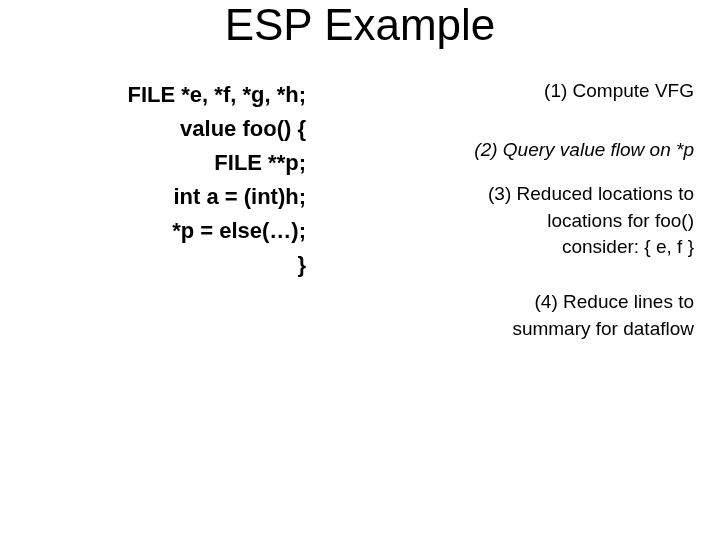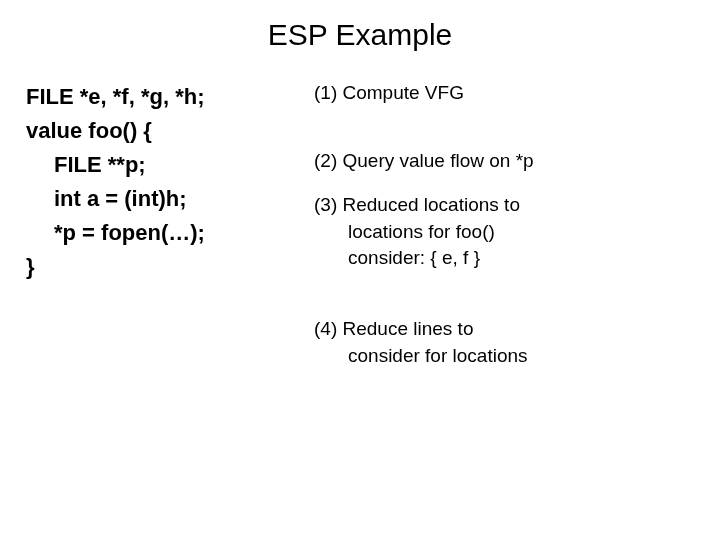--- a/index.html
+++ b/index.html
@@ -1,32 +1,32 @@
 <!DOCTYPE html>
 <html><head>
   <meta charset="utf-8">
   <style>
     * {
       margin: 0;
       padding: 0;
       box-sizing: border-box;
+      text-align: right;
     }
     body {
       width: 720px;
       height: 540px;
       background: #ffffff;
       font-family: Arial, Helvetica, sans-serif;
       position: relative;
       overflow: hidden;
     }
     .title {
       text-align: center;
-      font-size: 30px;
+      font-size: 44px;
       color: #000;
-      padding-top: 18px;
       padding-bottom: 10px;
       font-weight: normal;
     }
     .content {
       display: flex;
       padding: 18px 26px 0 26px;
     }
     .code-col {
       width: 280px;
       flex-shrink: 0;
@@ -47,50 +47,51 @@
     .step {
       font-size: 19px;
       color: #000;
       line-height: 1.4;
       margin-bottom: 18px;
     }
     .step-indent {
       padding-left: 34px;
     }
     .step2 {
-      margin-top: 41px;
+      margin-top: 32px;
+      font-style: italic;
     }
     .step3 {
       margin-top: 8px;
     }
     .step4 {
-      margin-top: 44px;
+      margin-top: 28px;
     }
   </style>
 </head>
 <body>
 
 <h1 class="title">ESP Example</h1>
 
 <div class="content">
   <div class="code-col">
     <div>FILE *e, *f, *g, *h;</div>
     <div>value foo() {</div>
     <div class="code-indent">FILE **p;</div>
     <div class="code-indent">int a = (int)h;</div>
-    <div class="code-indent">*p = fopen(…);</div>
+    <div class="code-indent">*p = else(…);</div>
     <div>}</div>
   </div>
 
   <div class="steps-col">
     <div class="step">(1) Compute VFG</div>
     <div class="step step2">(2) Query value flow on *p</div>
     <div class="step step3">
       <div>(3) Reduced locations to</div>
       <div class="step-indent">locations for foo()</div>
       <div class="step-indent">consider: { e, f }</div>
     </div>
     <div class="step step4">
       <div>(4) Reduce lines to</div>
-      <div class="step-indent">consider for locations</div>
+      <div class="step-indent">summary for dataflow</div>
     </div>
   </div>
 </div>
 
 </body></html>

